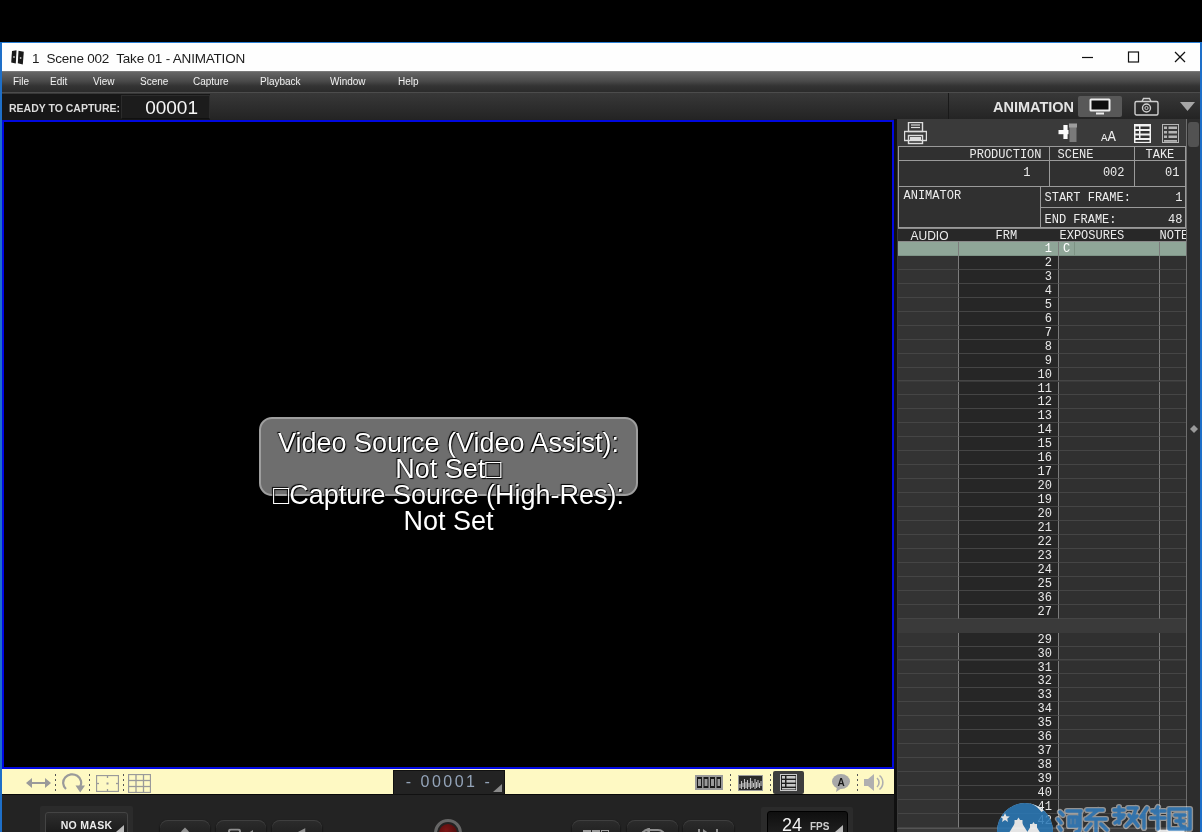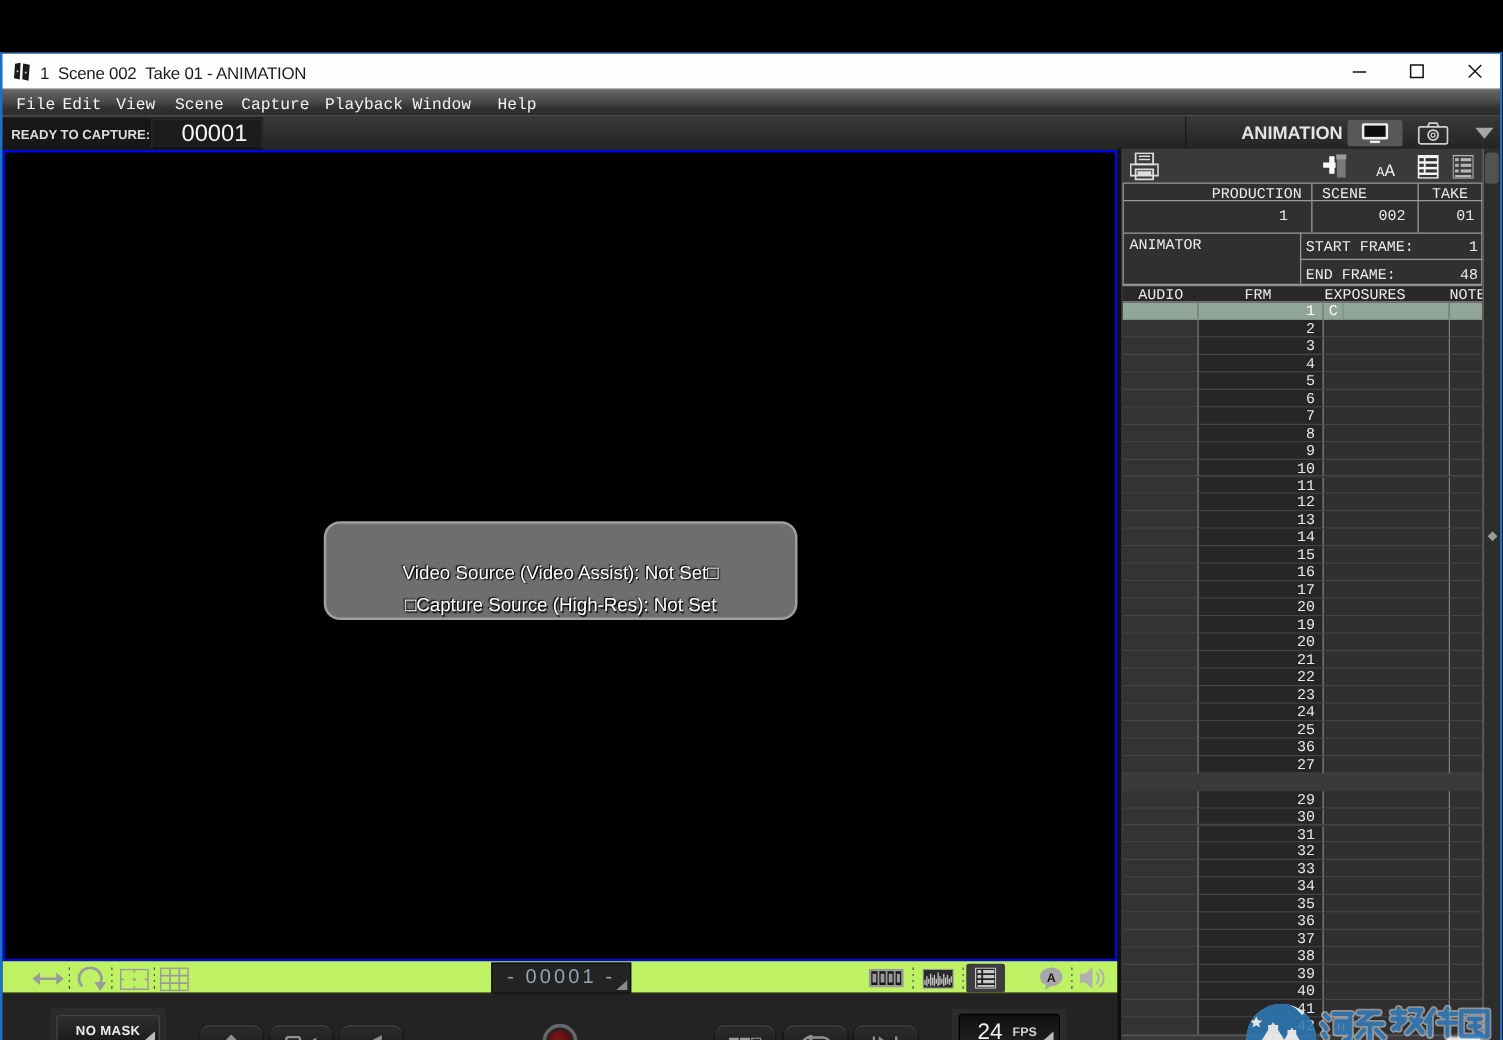--- a/index.html
+++ b/index.html
@@ -11,39 +11,39 @@
 #b-left { left:0; top:0; width:2px; height:832px; background:#1e6fc8; }
 #b-right { left:1200px; top:0; width:2px; height:832px; background:#1e6fc8; }
 #b-bot { left:0; top:828px; width:1202px; height:4px; background:#1f70cf; }
 
 #title { left:1px; top:1px; width:1200px; height:28px; background:#fefefe; }
 #title .txt { position:absolute; left:31px; top:7.5px; font-size:13.5px; color:#1c1c1c; letter-spacing:-0.2px; }
 
 #menu { left:1px; top:29px; width:1200px; height:21px;
   background:linear-gradient(#666 0%,#4a4a4a 45%,#333 70%,#2b2b2b 100%);
   border-top:1px solid #7a7a7a; }
-#menu span { position:absolute; top:3.5px; font-size:13px; color:#f2f2f2;font-family:Liberation Mono, monospace; }
+#menu span { position:absolute; top:3.5px; font-size:10px; color:#f2f2f2; }
 
 #strip { left:1px; top:50px; width:1200px; height:27px;
   background:linear-gradient(#383838,#242424); border-top:1px solid #4c4c4c; }
 #readybox { position:absolute; left:1px; top:1px; width:208px; height:26px; background:#171717; }
 #readybox .lbl { position:absolute; left:7px; top:8px; font-size:10.5px; font-weight:bold; color:#dcdcdc; letter-spacing:0px; }
 #cntbox { position:absolute; left:119px; top:1px; width:89px; height:24px; background:#1c1c1c; border:1px solid #2b2b2b; border-bottom-color:#101010; }
 #cntbox .v { position:absolute; right:11px; top:1px; font-size:19px; color:#f7f7f7; }
 #stripline { position:absolute; left:947px; top:0; width:1px; height:27px; background:#191919; }
 #anim-lbl { position:absolute; left:992px; top:5.5px; font-size:14.5px; font-weight:bold; color:#e4e4e4; letter-spacing:0px; }
 #monbox { position:absolute; left:1077px; top:3px; width:44px; height:21px; background:#585858; border-radius:2px; }
 
 #vp { left:2px; top:78px; width:892px; height:649px; background:#000; border:2px solid #0008e0; }
 #msg { position:absolute; left:255px; top:295px; width:379px; height:79px; background:#6e6e6e;
   border:2px solid #9e9e9e; border-radius:13px; box-shadow:0 2px 6px rgba(0,0,0,.8);
-  color:#fff; font-size:15px; text-align:center; line-height:26px; padding-top:27px;
+  color:#fff; font-size:27px; text-align:center; line-height:26px; padding-top:11px;
   text-shadow:1px 1px 1px #000, -1px -1px 1px #000; }
 
-#ubar { left:2px; top:727px; width:892px; height:26px; background:#bef264; border-bottom:1px solid #0a0a0a; }
+#ubar { left:2px; top:727px; width:892px; height:26px; background:#fef9c3; border-bottom:1px solid #0a0a0a; }
 .vsep { position:absolute; top:5px; width:1px; height:18px;
   background:repeating-linear-gradient(#555 0 2px, transparent 2px 5px); }
 #framebox { position:absolute; left:391px; top:1px; width:112px; height:25px; background:#232323; border:1px solid #111; }
 #framebox .t { position:absolute; width:100%; text-align:center; top:2px; font-size:16px; color:#93a3b8; letter-spacing:2.5px; }
 #listbox { position:absolute; left:771px; top:2px; width:31px; height:23px; background:#3d3d3d; border-radius:2px; }
 
 #bbar { left:2px; top:755px; width:784px; height:73px; background:#232323; }
 #nomask-outer { position:absolute; left:38px; top:9px; width:93px; height:38px; background:#2b2b2b; border-radius:2px; }
 #nomask { position:absolute; left:5px; top:6px; width:83px; height:25px;
   background:linear-gradient(#2e2e2e,#181818); border:1px solid #444; border-radius:3px;
@@ -361,21 +361,21 @@
       <div class="txt" style="right:60px;top:19px">002</div>
       <div class="txt" style="right:5px;top:19px">01</div>
       <div class="txt" style="left:5px;top:41.5px">ANIMATOR</div>
       <div class="txt" style="left:146px;top:44px">START FRAME:</div>
       <div class="txt" style="right:2px;top:44px">1</div>
       <div class="txt" style="left:146px;top:66px">END FRAME:</div>
       <div class="txt" style="right:2px;top:66px">48</div>
     </div>
 
     <div id="fhead">
-      <div class="abs txtm" style="left:13px;top:0.5px;font-family:Liberation Mono, monospace;font-size:12px;color:#ececec">AUDIO</div>
+      <div class="abs txtm" style="left:13px;top:0.5px;font-family:Liberation Sans, sans-serif;font-size:12px;color:#ececec">AUDIO</div>
       <div class="abs" style="left:98px;top:0.5px;font-family:'Liberation Mono',monospace;font-size:12px;color:#ececec">FRM</div>
       <div class="abs" style="left:162px;top:0.5px;font-family:'Liberation Mono',monospace;font-size:12px;color:#ececec">EXPOSURES</div>
       <div class="abs" style="left:262px;top:0.5px;font-family:'Liberation Mono',monospace;font-size:12px;color:#ececec">NOTE</div>
     </div>
     <div id="frows">
 <div class="frow hl" style="top:0.00px">
 <div class="fc fa"></div>
           <div class="fc ff">
             <span class="num" style="color:#fff">1</span>
           </div>

